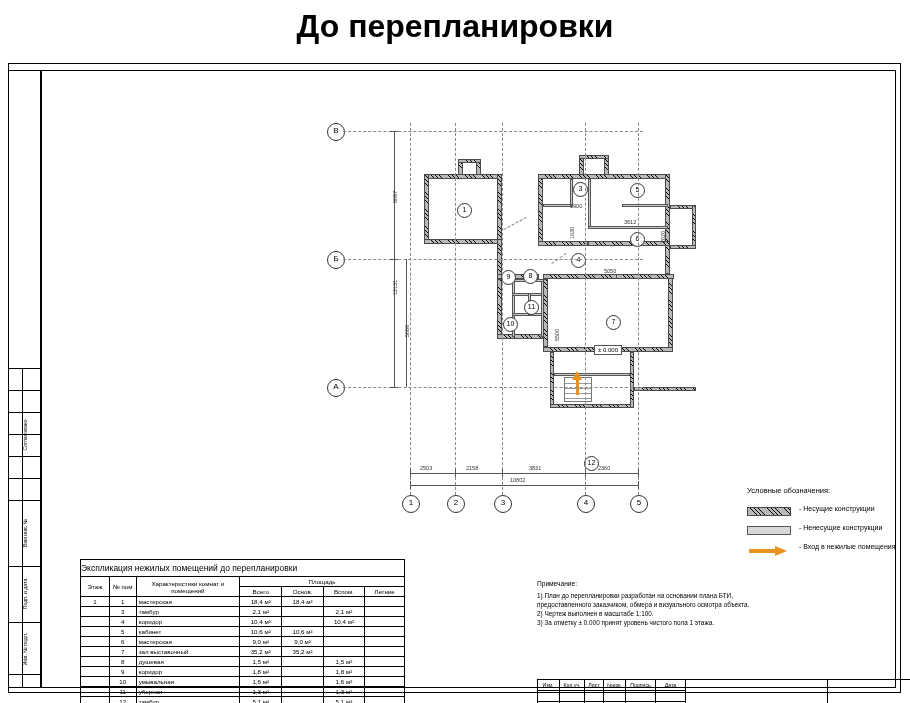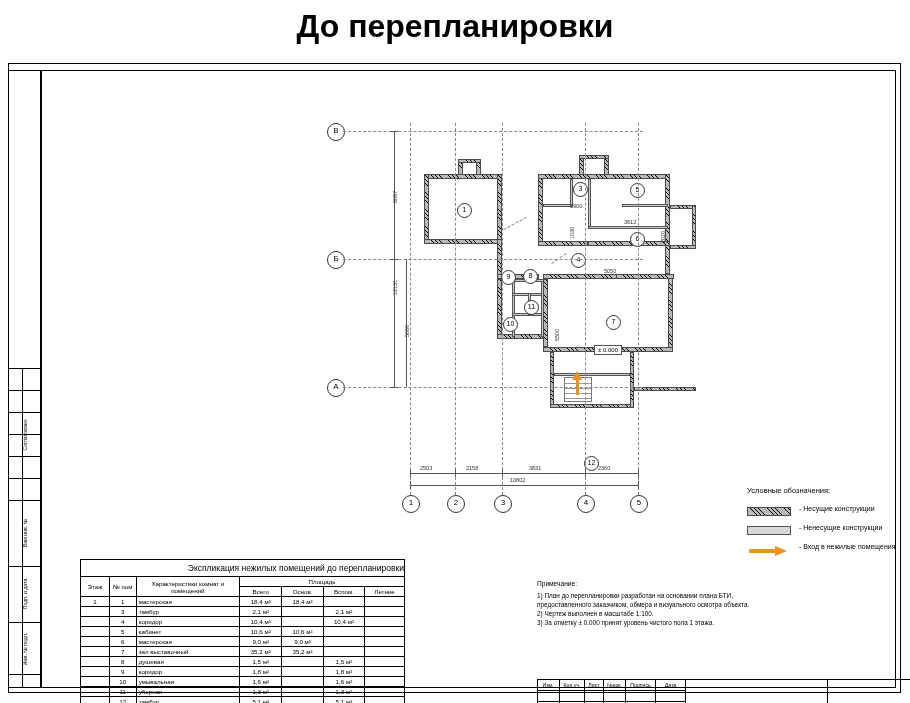--- a/index.html
+++ b/index.html
@@ -84,21 +84,21 @@
   .sw.entr{height:0;border:none;}
   .legend-txt{position:absolute;left:52px;top:1px;}
 
   
   .notes{position:absolute;left:495px;top:508px;width:380px;font-size:6.4px;color:#000;line-height:1.45;}
   .notes .nt{font-size:6.6px;margin-bottom:2px;}
 
   
   .tbl-wrap{position:absolute;left:38px;top:488px;width:325px;}
   .tbl-title{
-    border:1px solid #000;border-bottom:none;text-align:right;font-size:8.5px;
+    border:1px solid #000;border-bottom:none;text-align:left;font-size:8.5px;
     padding:3px 0 3px;font-weight:normal;
   }
   table.expl{border-collapse:collapse;width:325px;font-size:6.2px;}
   table.expl th,table.expl td{border:1px solid #000;padding:1px 2px;color:#000;}
   table.expl th{font-weight:normal;text-align:center;}
   td.c{text-align:center;}
   td.l{text-align:left;}
 
   
   .tblock{position:absolute;left:495px;top:608px;width:390px;height:88px;}

